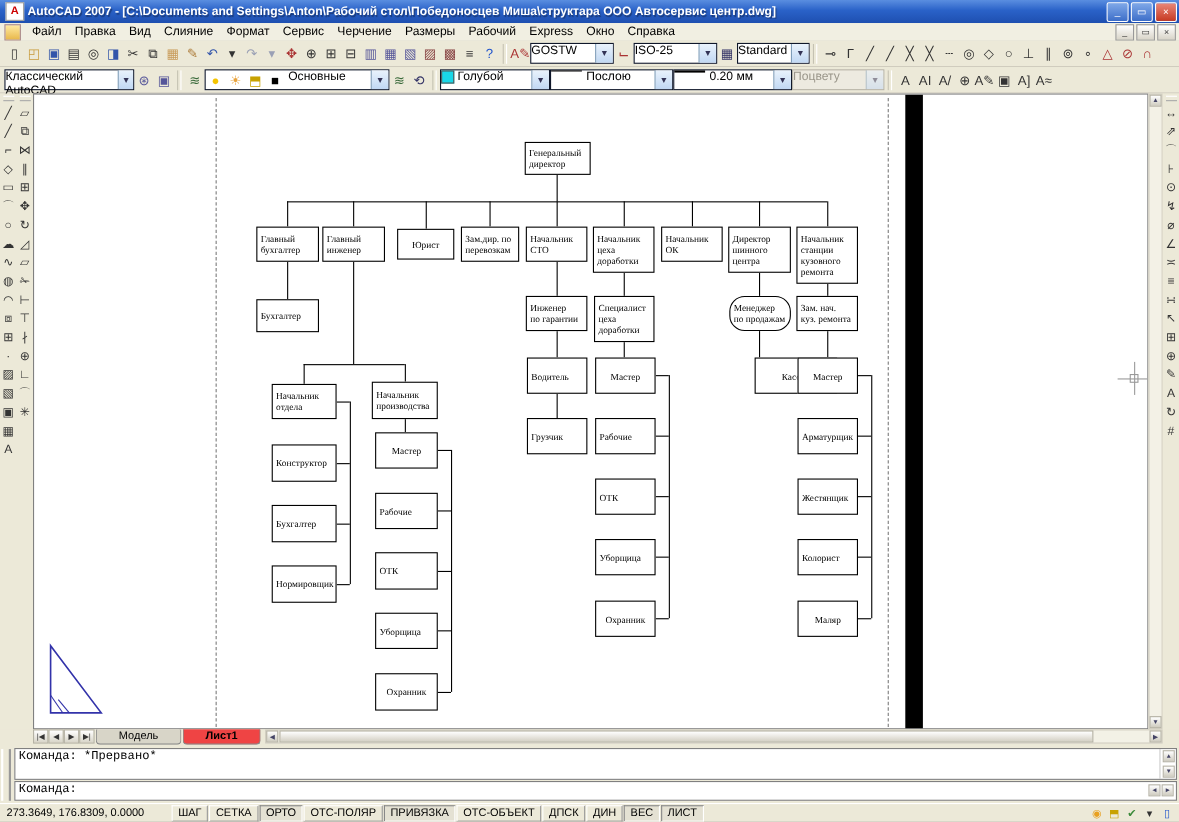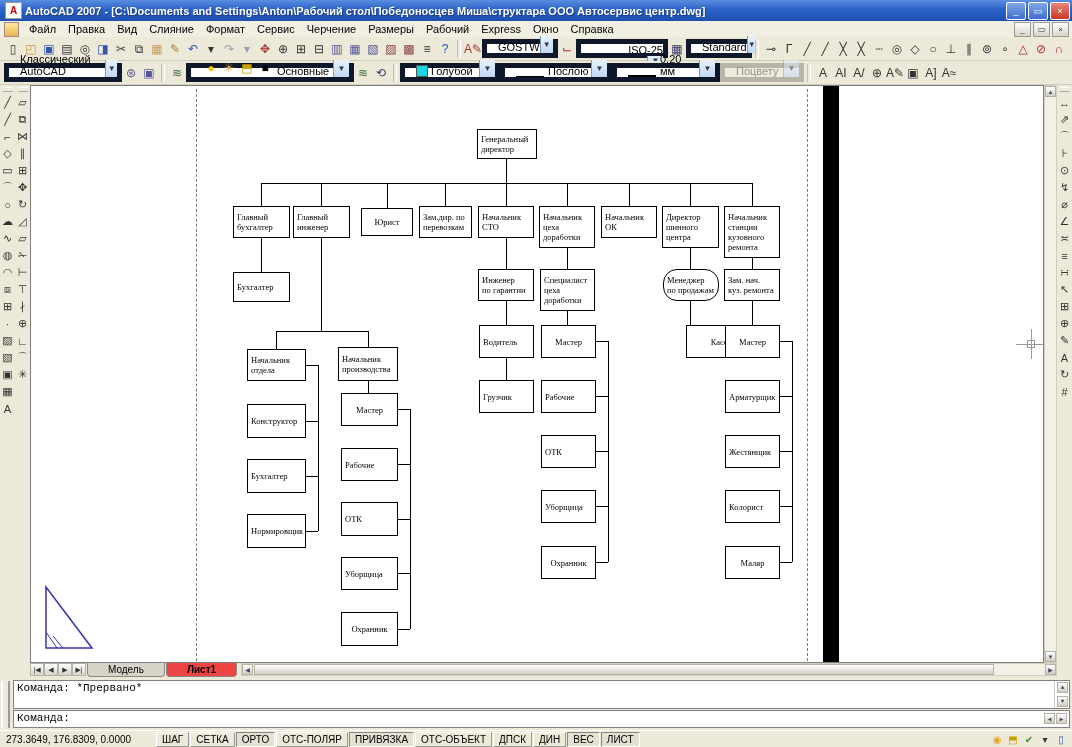--- a/index.html
+++ b/index.html
@@ -23,22 +23,22 @@
   #mdi-buttons{margin-left:auto;display:flex;padding-right:3px;}
   .mdibtn{width:15px;height:13px;margin-left:2px;border:1px solid #999;background:linear-gradient(#fff,#D8D4C8);
     color:#333;font-size:8px;display:flex;align-items:center;justify-content:center;}
   
   .toolbar{position:absolute;left:0;width:1072px;height:24px;background:#ECE9D8;border-bottom:1px solid #D0CCBE;
     display:flex;align-items:center;padding-left:4px;box-sizing:border-box;}
   #toolbar1{top:37px;} #toolbar2{top:61px;}
   .tb-group{display:flex;align-items:center;}
   .tbicon{width:18px;height:18px;display:flex;align-items:center;justify-content:center;font-size:12px;color:#333;flex:none;}
   .sep{width:2px;height:18px;border-left:1px solid #C5C2B2;border-right:1px solid #fff;margin:0 3px;flex:none;}
-  .combo{height:19px;background:#fff;border:5px solid #0f172a;display:flex;align-items:flex-end;
-    font-size:11px;padding-left:11px;box-sizing:border-box;flex:none;}
+  .combo{height:19px;background:#fff;border:1px solid #0f172a;display:flex;align-items:flex-start;
+    font-size:11px;padding-left:0;box-sizing:border-box;flex:none;}
   .combo .arrow{margin-left:auto;width:15px;height:17px;background:linear-gradient(#E9F2FC,#C1D8F3);
     border-left:1px solid #7F9DB9;display:flex;align-items:center;justify-content:center;font-size:8px;color:#335;}
   .combo.disabled{background:#EDEAE0;color:#9a968a;border-color:#B8B5A8;}
   .swatch{width:10px;height:10px;margin-right:3px;border:1px solid #555;flex:none;}
   .line-sample{width:28px;height:1px;background:#000;margin-right:4px;flex:none;}
   .line-sample.thick{height:2px;}
   
   .dock{position:absolute;top:85px;height:578px;background:#ECE9D8;display:flex;}
   #leftdock{left:0;width:30px;}
   #rightdock{left:1057px;width:15px;}
@@ -162,21 +162,21 @@
         <span class="tbicon">≡</span>
         <span class="tbicon" style="color: rgb(34, 85, 204);">?</span>
       </div>
     <span class="sep"></span>
     <span class="tbicon" style="color:#AA3333;">A✎</span>
     <div class="combo" style="width:76px;">
       <span>GOSTW</span>
       <span class="arrow">▼</span>
     </div>
     <span class="tbicon" style="color:#AA3333;">⌙</span>
-    <div class="combo" style="width:92px;flex-direction:column;">
+    <div class="combo" style="width:76px;">
       <span>ISO-25</span>
       <span class="arrow">▼</span>
     </div>
     <span class="tbicon" style="color:#336;">▦</span>
     <div class="combo" style="width:66px;">
       <span>Standard</span>
       <span class="arrow">▼</span>
     </div>
     <span class="sep"></span>
     <div class="tb-group">

